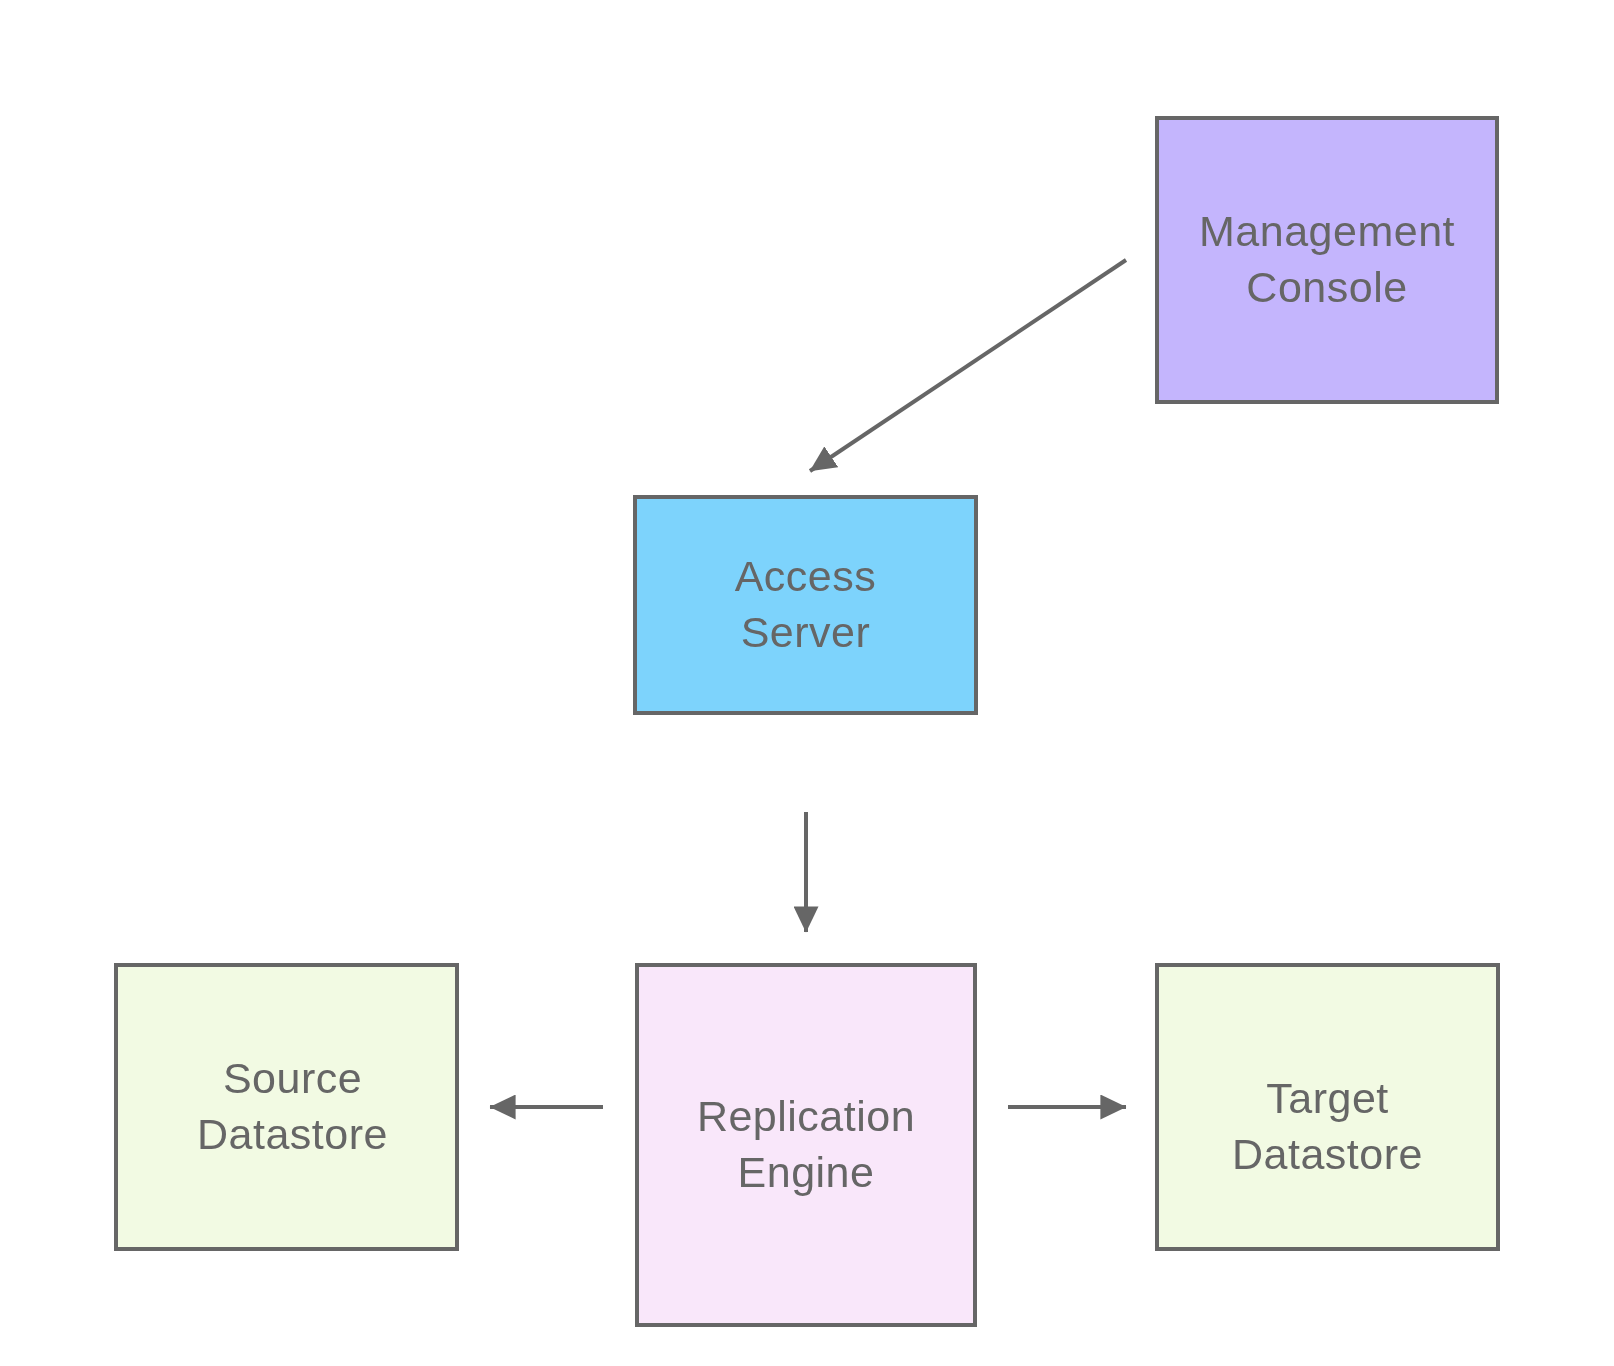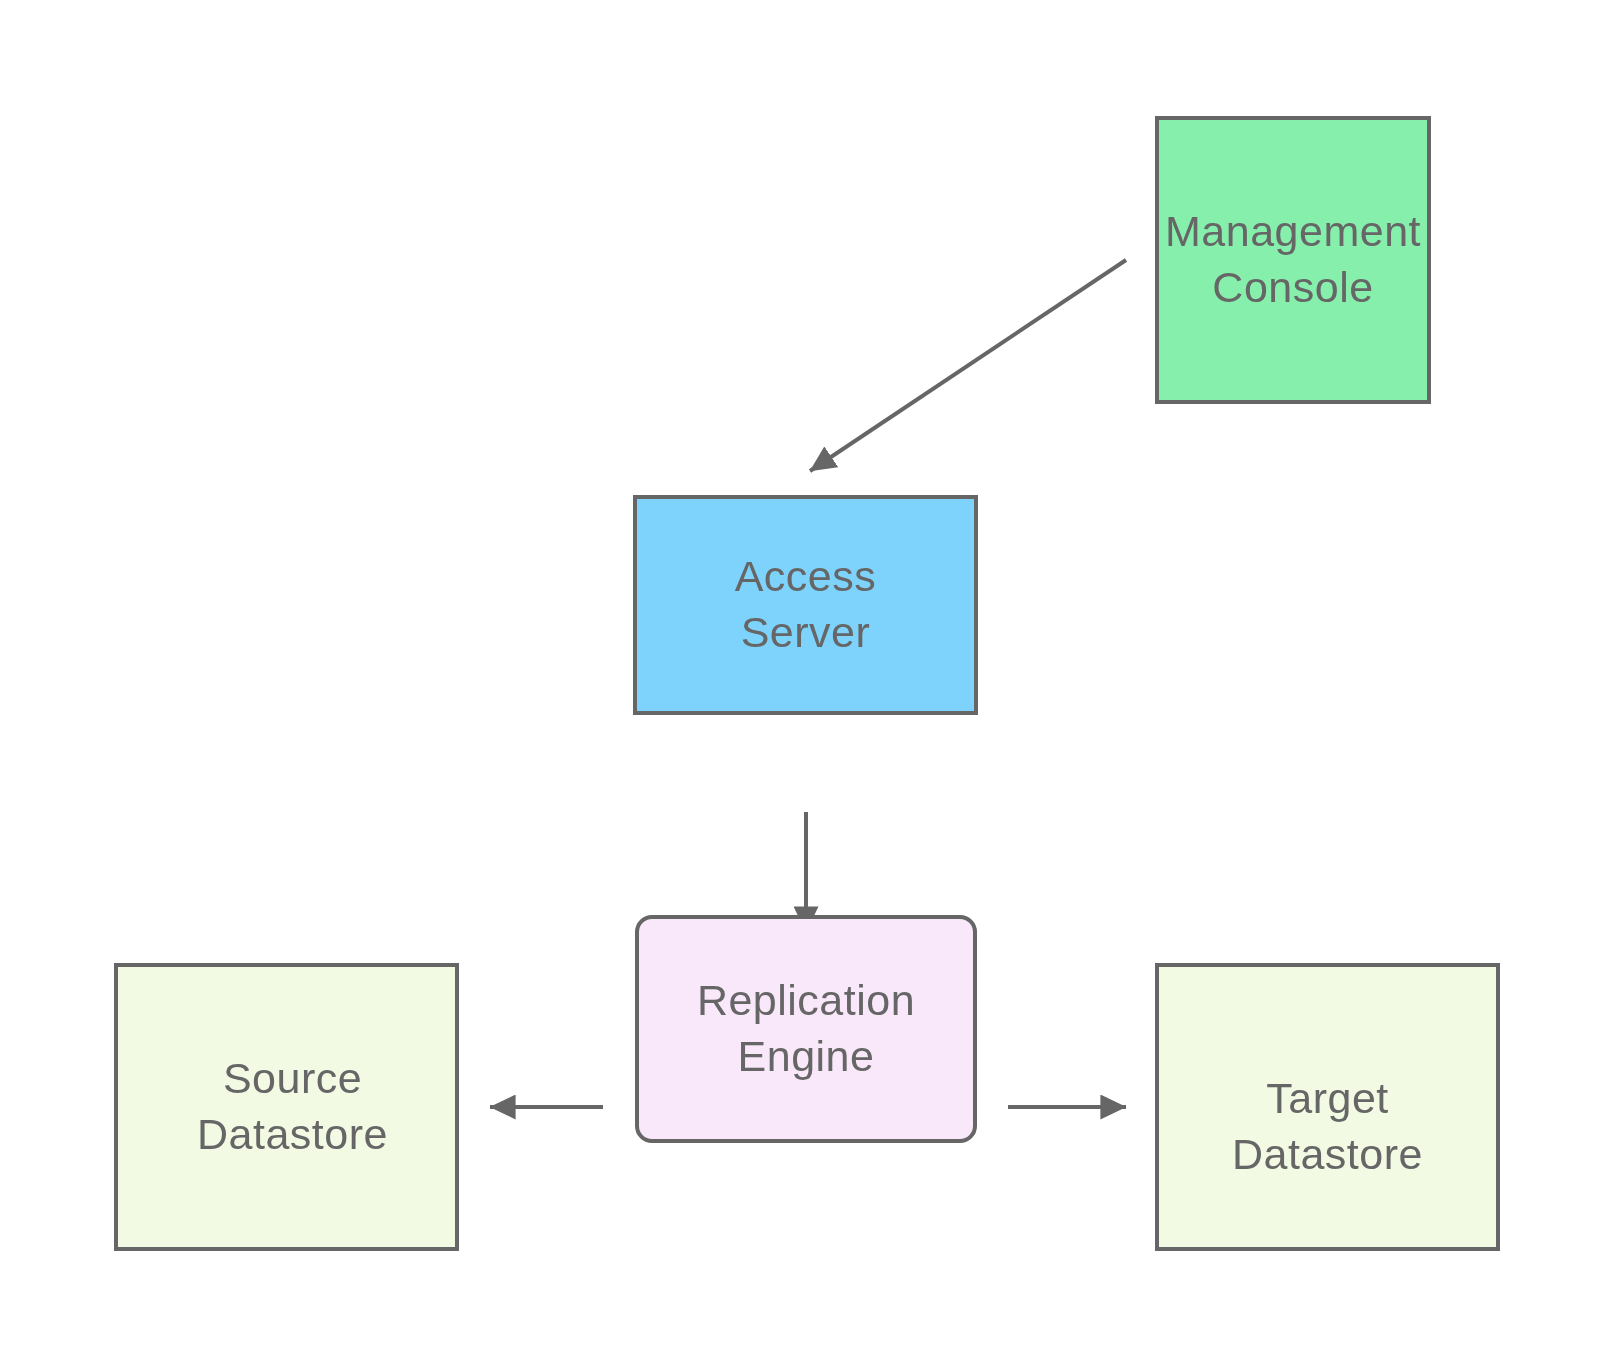--- a/index.html
+++ b/index.html
@@ -53,31 +53,31 @@
       <marker id="arrowhead" markerWidth="6.6" markerHeight="6.25" refX="6.4" refY="3.125" orient="auto">
         <path d="M0,0 L6.5,3.125 L0,6.25 Z" fill="#666666"></path>
       </marker>
     </defs>
     <line x1="1126" y1="260" x2="810" y2="471" marker-end="url(#arrowhead)" style="stroke: rgb(102, 102, 102);"></line>
     <line x1="806" y1="812" x2="806" y2="932" marker-end="url(#arrowhead)" style="stroke: rgb(102, 102, 102);"></line>
     <line x1="603" y1="1107" x2="490" y2="1107" marker-end="url(#arrowhead)" style="stroke: rgb(102, 102, 102);"></line>
     <line x1="1008" y1="1107" x2="1126" y2="1107" marker-end="url(#arrowhead)" style="stroke: rgb(102, 102, 102);"></line>
   </svg>
 
-  <div class="node" style="left: 1155px; top: 116px; width: 276px; height: 288px; background-color: #86efac; border-color: rgb(102, 102, 102);">
+  <div class="node" style="left: 1155px; top: 116px; width: 344px; height: 288px; background-color: #c4b5fd; border-color: rgb(102, 102, 102);">
     <span class="label" style="color: rgb(102, 102, 102);">Management
 Console</span>
   </div>
 
   <div class="node" style="left: 633px; top: 495px; width: 345px; height: 220px; background-color: #7dd3fc; border-color: rgb(102, 102, 102);">
     <span class="label" style="color: rgb(102, 102, 102);">Access
 Server</span>
   </div>
 
-  <div class="node" style="left: 635px; top: 915px; width: 342px; height: 228px; background-color: rgb(249, 231, 250); border-color: rgb(102, 102, 102); border-radius: 17px;">
+  <div class="node" style="left: 635px; top: 963px; width: 342px; height: 364px; background-color: rgb(249, 231, 250); border-color: rgb(102, 102, 102);">
     <span class="label" style="color: rgb(102, 102, 102);">Replication
 Engine</span>
   </div>
 
   <div class="node" style="left: 114px; top: 963px; width: 345px; height: 288px; background-color: rgb(242, 250, 227); border-color: rgb(102, 102, 102); padding-left: 12px;">
     <span class="label" style="color: rgb(102, 102, 102);">Source
 Datastore</span>
   </div>
 
   <div class="node" style="left: 1155px; top: 963px; width: 345px; height: 288px; background-color: rgb(242, 250, 227); border-color: rgb(102, 102, 102);">

